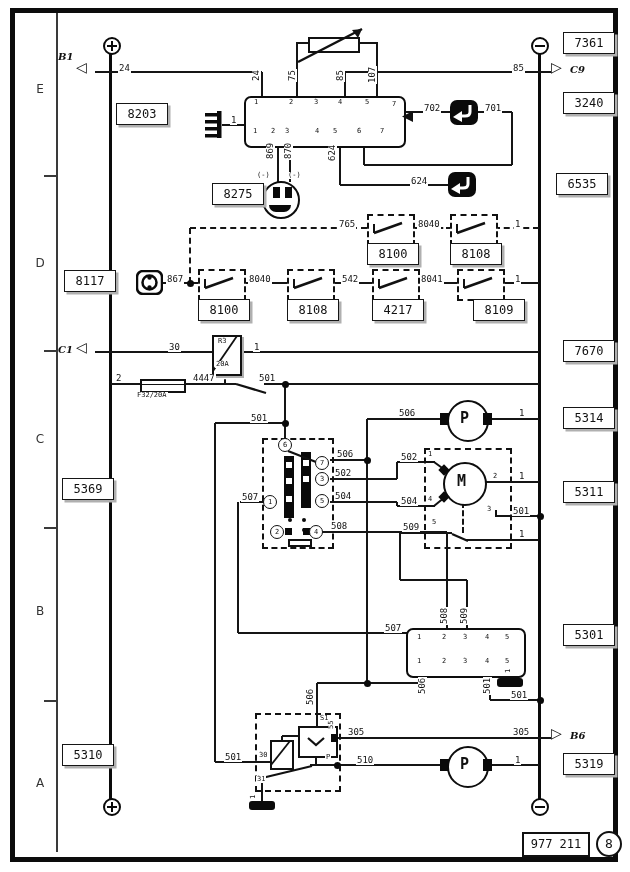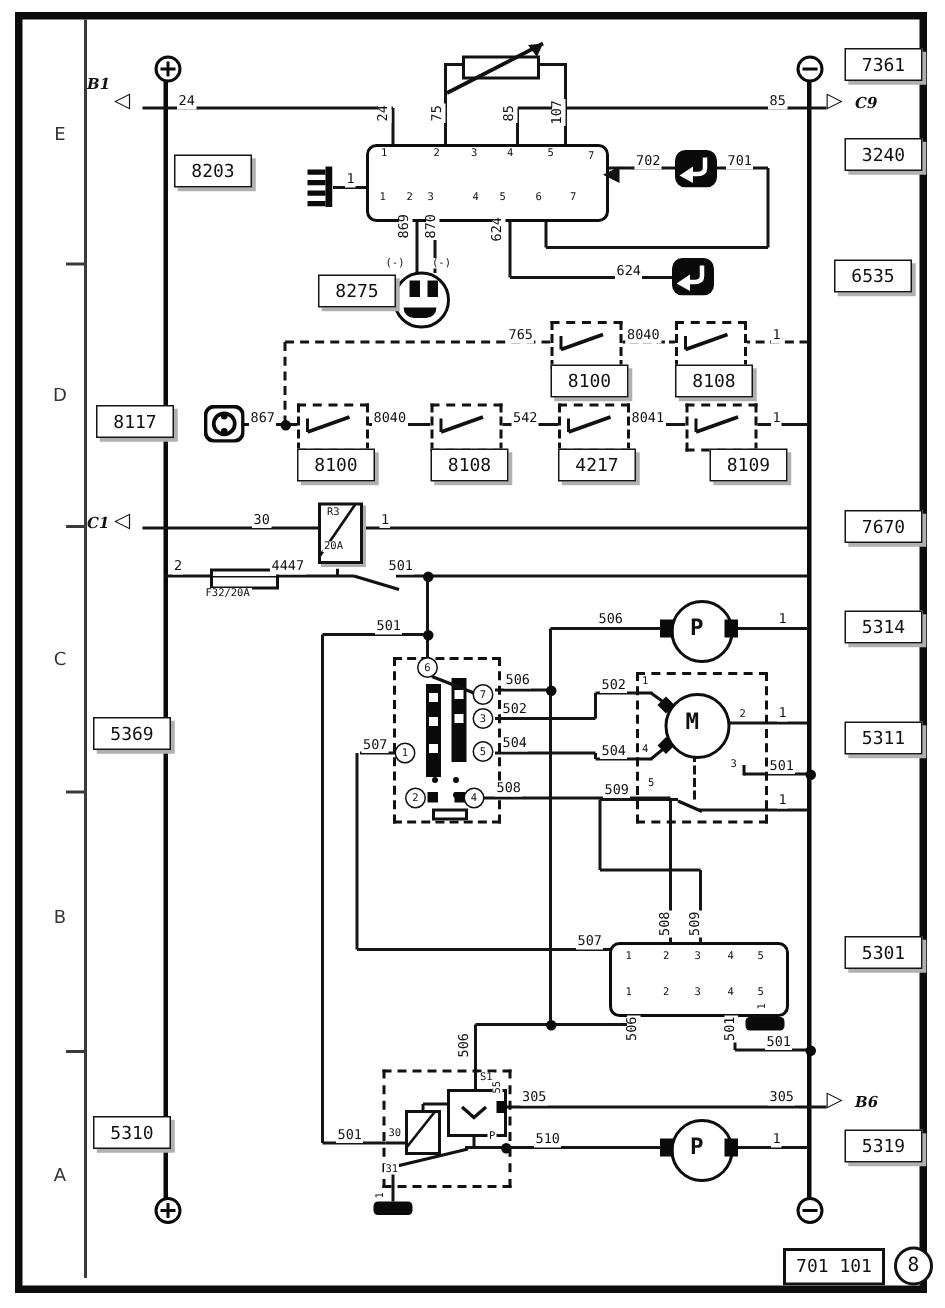--- a/index.html
+++ b/index.html
@@ -217,21 +217,21 @@
   <div class="ref" style="left:372px;top:299px;">4217</div>
   <div class="ref" style="left:473px;top:299px;">8109</div>
   <div class="ref" style="left:563px;top:340px;">7670</div>
   <div class="ref" style="left:563px;top:407px;">5314</div>
   <div class="ref" style="left:62px;top:478px;">5369</div>
   <div class="ref" style="left:563px;top:481px;">5311</div>
   <div class="ref" style="left:563px;top:624px;">5301</div>
   <div class="ref" style="left:62px;top:744px;">5310</div>
   <div class="ref" style="left:563px;top:753px;">5319</div>
 
-  <div class="footer-box" style="left:522px;top:832px;width:64px;height:21px;">701 101</div>
+  <div class="footer-box" style="left:522px;top:832px;width:64px;height:21px;">977 211</div>
   <div class="footer-circle" style="left:596px;top:831px;width:22px;height:22px;line-height:22px;">8</div>
 <div class="wh" style="left: 95px; top: 71px; width: 167px;"></div>
     <div class="wh" style="left: 345px; top: 71px; width: 207px;"></div>
     <div class="wh" style="left: 296px; top: 42px; width: 13px;"></div>
     <div class="wh" style="left: 355px; top: 42px; width: 23px;"></div>
     <div class="wh" style="left: 404px; top: 111px; width: 46px;"></div>
     <div class="wh" style="left: 478px; top: 111px; width: 34px;"></div>
     <div class="wh" style="left: 222px; top: 124px; width: 24px;"></div>
     <div class="wh" style="left: 340px; top: 184px; width: 108px;"></div>
     <div class="wh" style="left: 364px; top: 164px; width: 148px;"></div>
@@ -383,21 +383,21 @@
     <div class="lbl" style="left: 417px; top: 220px;">8040</div>
     <div class="lbl" style="left: 514px; top: 220px;">1</div>
     <div class="lbl" style="left: 166px; top: 275px;">867</div>
     <div class="lbl" style="left: 248px; top: 275px;">8040</div>
     <div class="lbl" style="left: 341px; top: 275px;">542</div>
     <div class="lbl" style="left: 420px; top: 275px;">8041</div>
     <div class="lbl" style="left: 514px; top: 275px;">1</div>
     <div class="lbl" style="left: 168px; top: 343px;">30</div>
     <div class="lbl" style="left: 253px; top: 343px;">1</div>
     <div class="lbl" style="left: 115px; top: 374px;">2</div>
-    <div class="lbl" style="left: 180px; top: 374px;">4447</div>
+    <div class="lbl" style="left: 192px; top: 374px;">4447</div>
     <div class="lbl s" style="left: 136px; top: 392px;">F32/20A</div>
     <div class="lbl" style="left: 258px; top: 374px;">501</div>
     <div class="lbl" style="left: 250px; top: 414px;">501</div>
     <div class="lbl" style="left: 336px; top: 450px;">506</div>
     <div class="lbl" style="left: 334px; top: 469px;">502</div>
     <div class="lbl" style="left: 400px; top: 453px;">502</div>
     <div class="lbl" style="left: 334px; top: 492px;">504</div>
     <div class="lbl" style="left: 400px; top: 497px;">504</div>
     <div class="lbl" style="left: 241px; top: 493px;">507</div>
     <div class="lbl" style="left: 330px; top: 522px;">508</div>

